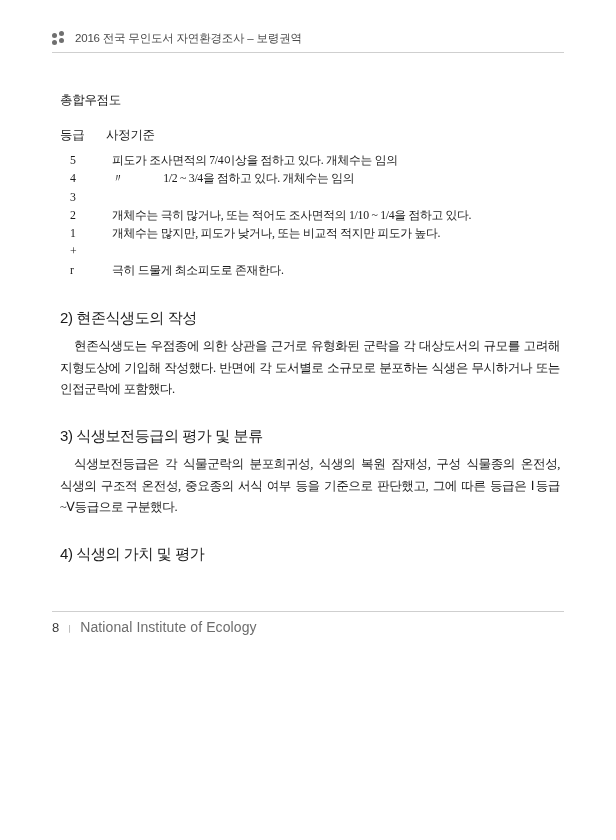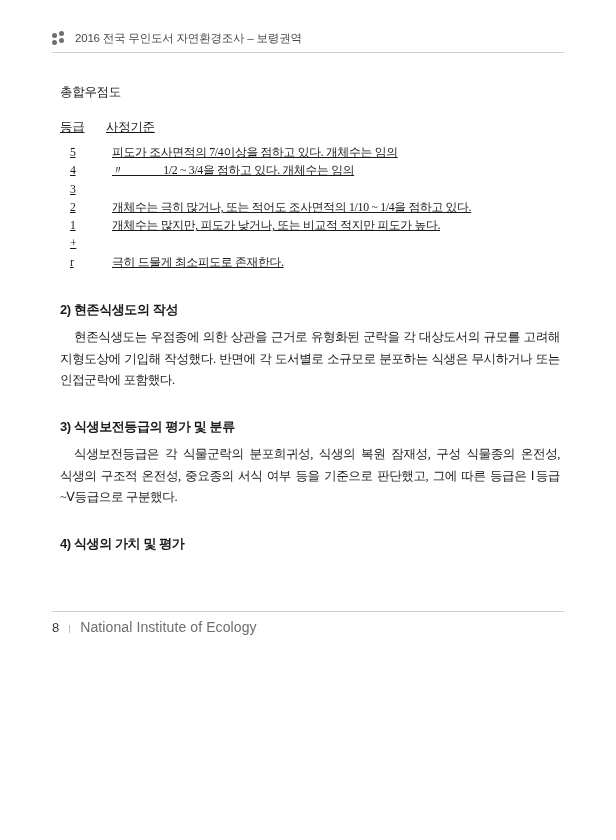--- a/index.html
+++ b/index.html
@@ -61,35 +61,34 @@
     position: absolute;
     top: 52px;
     left: 52px;
     right: 52px;
     border-top: 1px solid #cfcfcf;
   }
 
   
   .content {
     position: absolute;
-    top: 84px;
+    top: 92px;
     left: 60px;
     width: 500px;
   }
 
   .lead-title {
     font-size: 12.5px;
     margin: 0 0 18px 0;
     letter-spacing: -0.3px;
   }
 
   
   .legend {
     margin: 0 0 30px 0;
-    text-decoration: underline;
   }
   .legend-head {
     display: flex;
     font-size: 12.5px;
     margin-bottom: 7px;
     letter-spacing: -0.3px;
   }
   .legend-head .col-code {
     width: 46px;
   }
@@ -108,22 +107,22 @@
     flex: 1 1 auto;
     white-space: pre;
   }
 
   
   .section {
     margin-bottom: 20px;
   }
   .section-title {
     font-family: "Liberation Sans", sans-serif;
-    font-weight: bold;
-    font-size: 13px;
+    font-weight: normal;
+    font-size: 15px;
     margin: 0 0 8px 0;
     letter-spacing: -0.4px;
   }
   .section-para {
     font-size: 12.6px;
     line-height: 1.72;
     margin: 0;
     text-align: justify;
     text-indent: 14px;
     letter-spacing: -0.45px;

